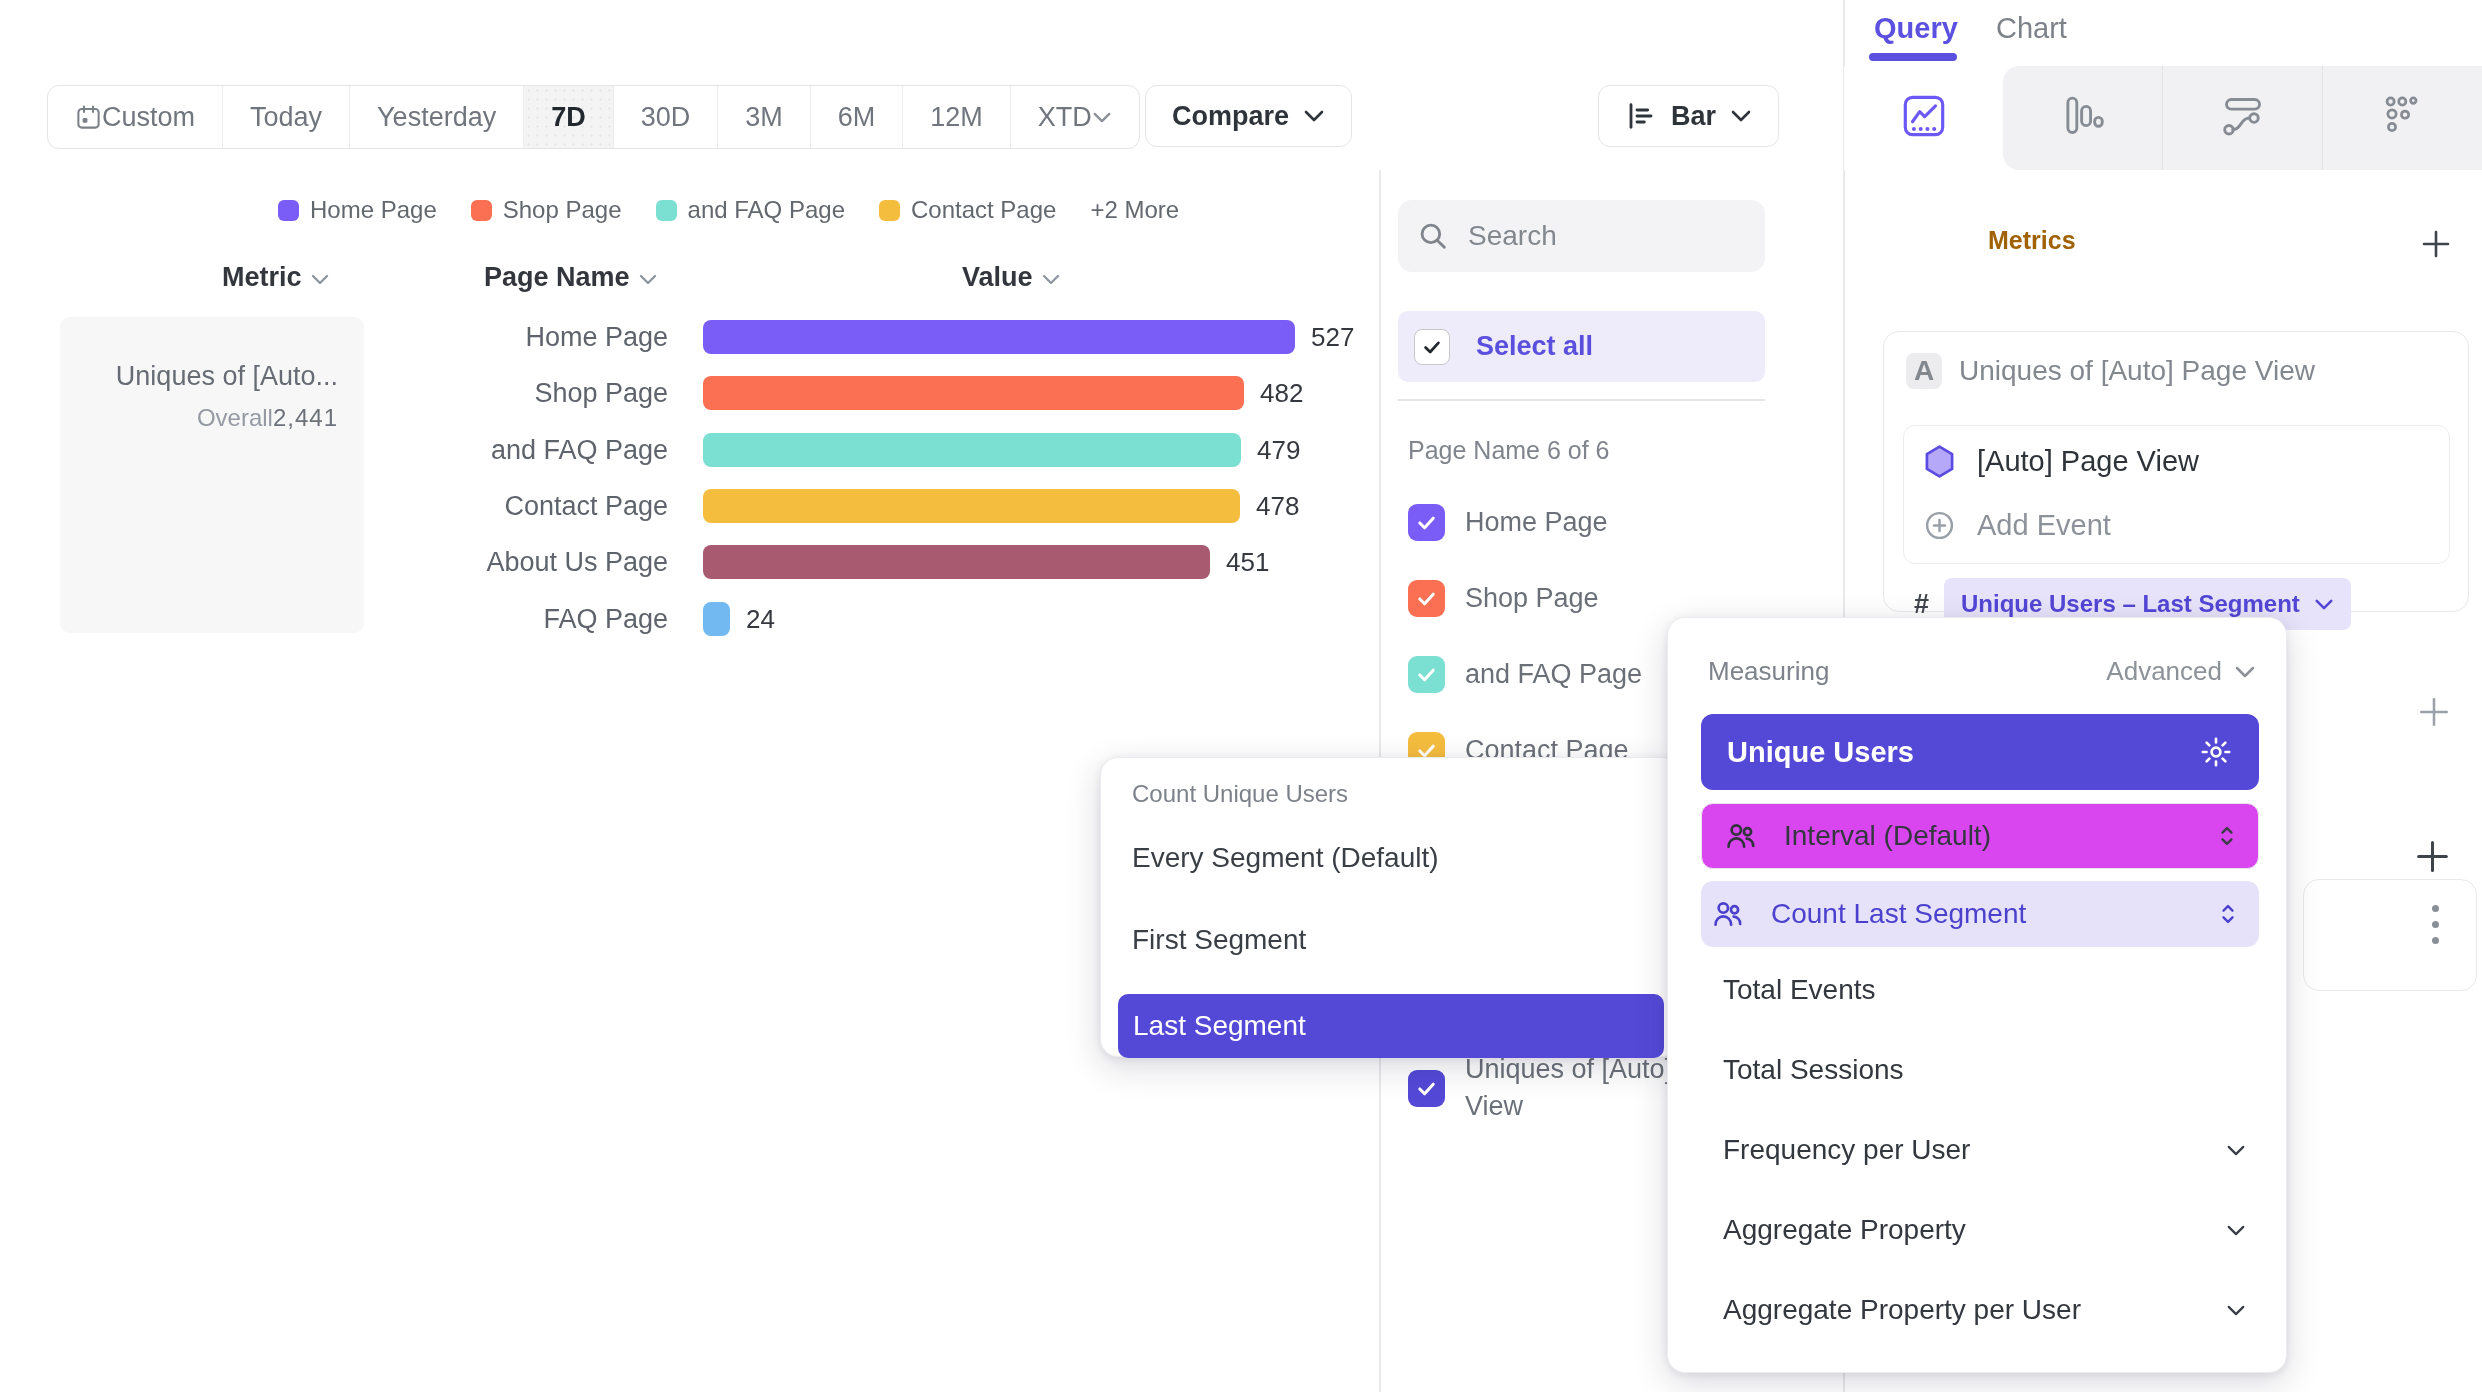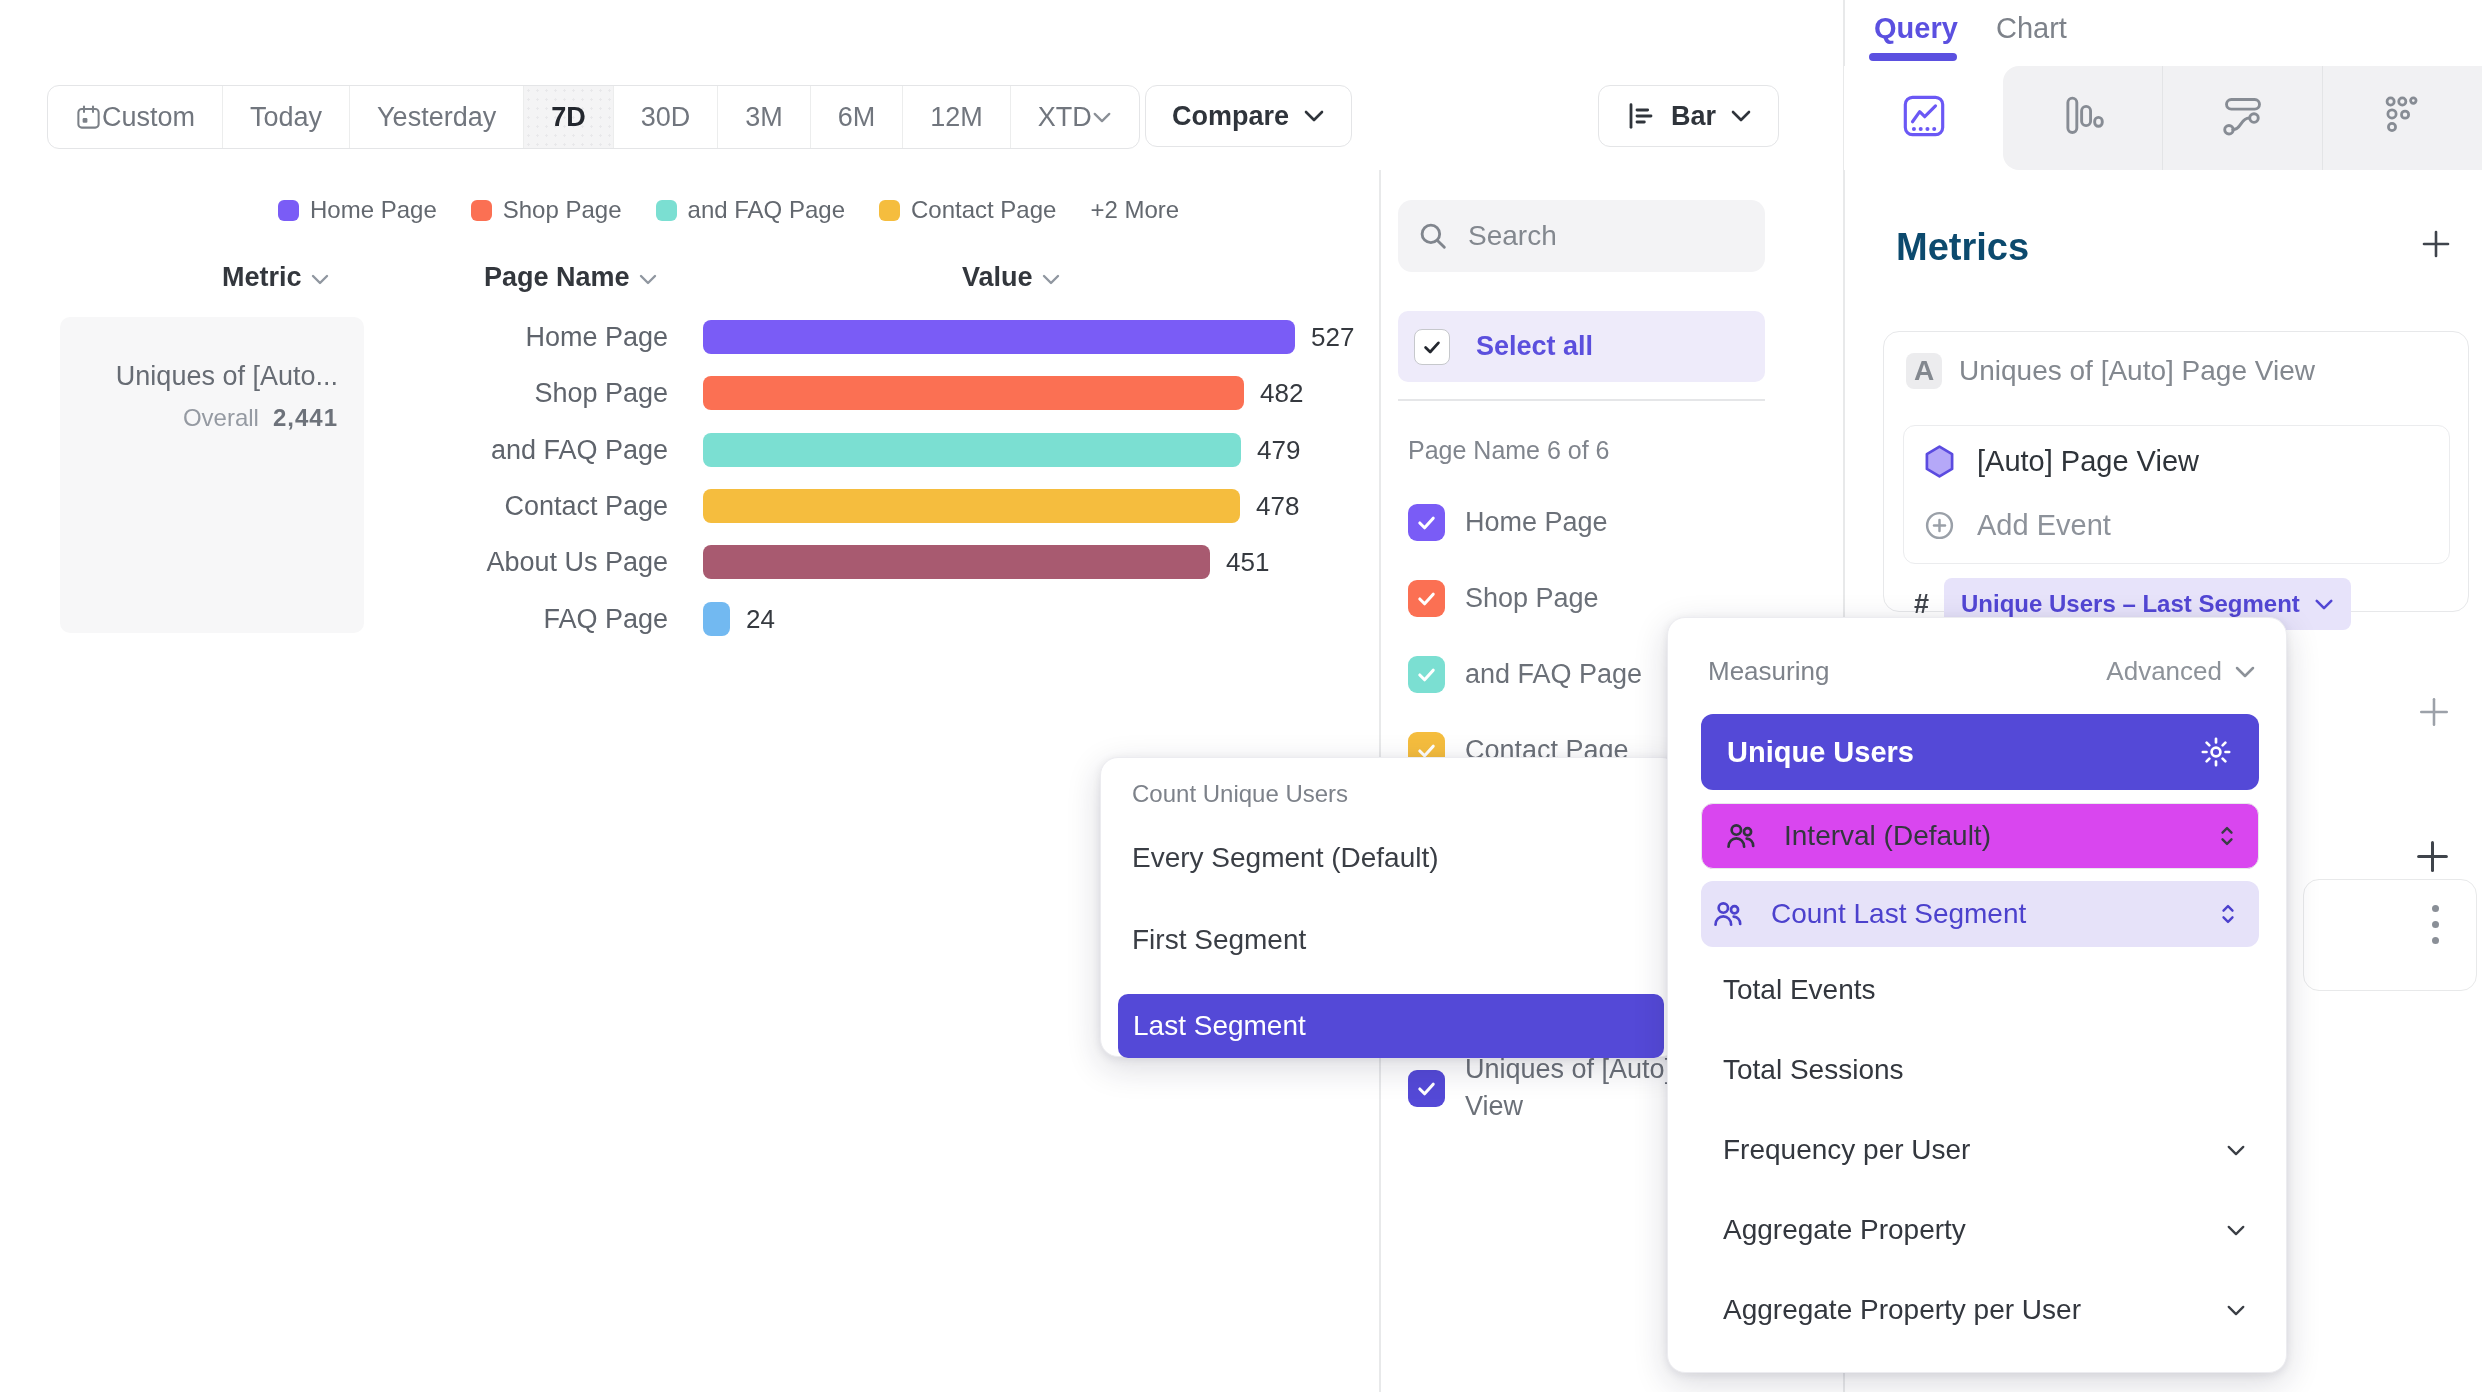--- a/index.html
+++ b/index.html
@@ -23,21 +23,21 @@
   .lmore{color:#63686f;}
 
   
   .hdr{font-size:27px;font-weight:700;color:#33373d;display:flex;align-items:center;gap:9px;}
   .hdr svg{margin-top:3px;}
 
   
   .msum{left:60px;top:317px;width:304px;height:316px;border-radius:10px;background:#f7f7f8;box-sizing:border-box;padding:44px 26px 0 20px;text-align:right;}
   .msum .t1{font-size:27px;color:#676c74;}
   .msum .t2{margin-top:12px;font-size:24px;color:#959aa2;}
-  .msum .t2 b{font-weight:700;color:#6d727a;margin-left:14px;letter-spacing:1px;}
+  .msum .t2 b{font-weight:400;color:#6d727a;letter-spacing:1px;}
 
   
   .chart{left:0;top:309px;width:1379px;}
   .crow{position:absolute;left:0;height:56px;display:flex;align-items:center;width:1379px;}
   .rlabel{width:668px;text-align:right;font-size:27px;color:#5f646c;flex:0 0 668px;}
   .rbar{height:34px;border-radius:8px;margin-left:35px;flex:0 0 auto;cursor:pointer;}
   .rvalue{margin-left:16px;font-size:26px;color:#35393f;}
 
   .vdiv{left:1379px;top:170px;width:1.5px;height:1222px;background:#e8e9ea;}
   .rpanel-border{left:1843px;top:0;width:1.5px;height:1392px;background:#e8e9ea;}
@@ -80,21 +80,21 @@
 
   
   .qtab{position:absolute;top:12px;font-size:29px;cursor:pointer;}
   .qtab.active{color:#5b50e0;font-weight:700;}
   .qtab.idle{color:#7d828a;}
   .qunderline{left:1869px;top:53px;width:88px;height:8px;border-radius:4px;background:#5b50e0;}
   .ctabs-grey{left:2003px;top:66px;width:479px;height:104px;background:#f1f1f3;border-radius:16px 0 0 16px;display:flex;}
   .ctab{flex:1;display:flex;align-items:center;justify-content:center;border-right:1.5px solid #e3e4e6;cursor:pointer;}
   .ctab:last-child{border-right:none;}
   .ctab-sel{left:1844px;top:66px;width:159px;height:104px;background:#fff;display:flex;align-items:center;justify-content:center;cursor:pointer;}
-  .metrics-h{left:1896px;top:226px;font-size:38px;font-weight:700;color:#0c4a6e;}
+  .metrics-h{left:1988px;top:226px;font-size:25px;font-weight:700;color:#a16207;}
   .plus{position:absolute;cursor:pointer;}
   .mcard{left:1883px;top:331px;width:586px;height:281px;border:1.5px solid #e7e8ea;border-radius:16px;background:#fff;box-sizing:border-box;}
   .mcard .r1{position:absolute;left:22px;top:21px;display:flex;align-items:center;gap:17px;}
   .badgeA{width:36px;height:36px;border-radius:8px;background:#ececee;display:flex;align-items:center;justify-content:center;font-size:23px;font-weight:700;color:#41454c;}
   .mcard .r1 span{font-size:28px;color:#83888f;}
   .inner{position:absolute;left:19px;top:93px;width:547px;height:139px;border:1.5px solid #ebecee;border-radius:12px;box-sizing:border-box;}
   .inner .erow{position:absolute;left:19px;display:flex;align-items:center;gap:21px;}
   .inner .erow .ev{font-size:29px;font-weight:500;color:#2f343a;}
   .inner .erow .ad{font-size:29px;color:#8d929a;}
   .hashrow{position:absolute;left:30px;top:246px;display:flex;align-items:center;gap:15px;}

